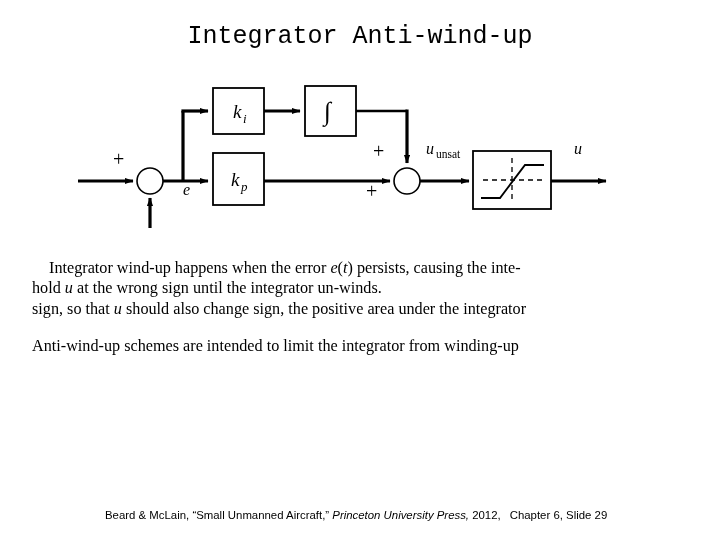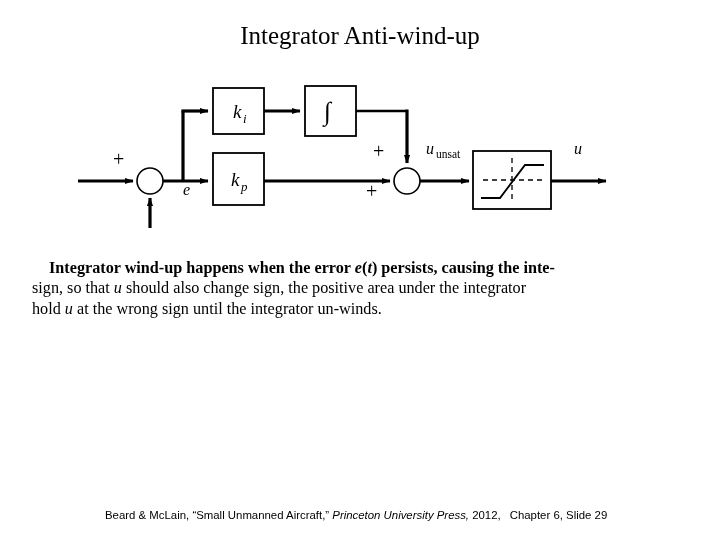--- a/index.html
+++ b/index.html
@@ -16,21 +16,21 @@
     height: 540px;
     background: #ffffff;
     overflow: hidden;
   }
   #slide-title {
     position: absolute;
     left: 0;
     top: 22px;
     width: 720px;
     text-align: center;
-    font-family: Liberation Serif, serif;
+    font-family: Liberation Mono, monospace;
     font-size: 25px;
     color: #000000;
     letter-spacing: 0px;
   }
   #diagram {
     position: absolute;
     left: 0px;
     top: 70px;
     width: 720px;
     height: 165px;
@@ -48,21 +48,20 @@
   .para {
     margin: 0 0 17px 0;
     text-align: justify;
   }
   .para .ln {
     display: block;
     white-space: nowrap;
   }
   .para.first .ln.l1 {
     text-indent: 17px;
-    font-weight: bold;
   }
   .mth {
     font-family: "Liberation Serif", serif;
     font-style: italic;
   }
   .sub {
     font-size: 0.72em;
     font-style: normal;
     vertical-align: -0.22em;
     letter-spacing: 0.2px;
@@ -170,24 +169,25 @@
 
       <text x="113" y="96" font-family="Liberation Serif, serif" font-size="20" fill="#000000">+</text>
       <text x="373" y="88" font-family="Liberation Serif, serif" font-size="20" fill="#000000">+</text>
       <text x="366" y="128" font-family="Liberation Serif, serif" font-size="20" fill="#000000">+</text>
     </svg>
   </div>
 
   <div id="body-text">
     <p class="para first">
       <span class="ln l1">Integrator wind-up happens when the error <span class="mth">e</span>(<span class="mth">t</span>) persists, causing the inte-</span>
+      <span class="ln">hold <span class="mth">u</span> at the wrong sign until the integrator un-winds.</span>
       <span class="ln">sign, so that <span class="mth">u</span> should also change sign, the positive area under the integrator</span>
-      <span class="ln">hold <span class="mth">u</span> at the wrong sign until the integrator un-winds.</span>
     </p>
     <p class="para">
+      <span class="ln l1">Anti-wind-up schemes are intended to limit the integrator from winding-up</span>
     </p>
   </div>
 
   <div id="footer">
     <span>Beard &amp; Mc</span><span>Lain, “Small Unmanned Aircraft,”</span>
     <span class="it">Princeton University Press,</span>
     <span>2012,</span><span class="gap"></span><span>Chapter 6, Slide 29</span>
   </div>
 
 </div>

